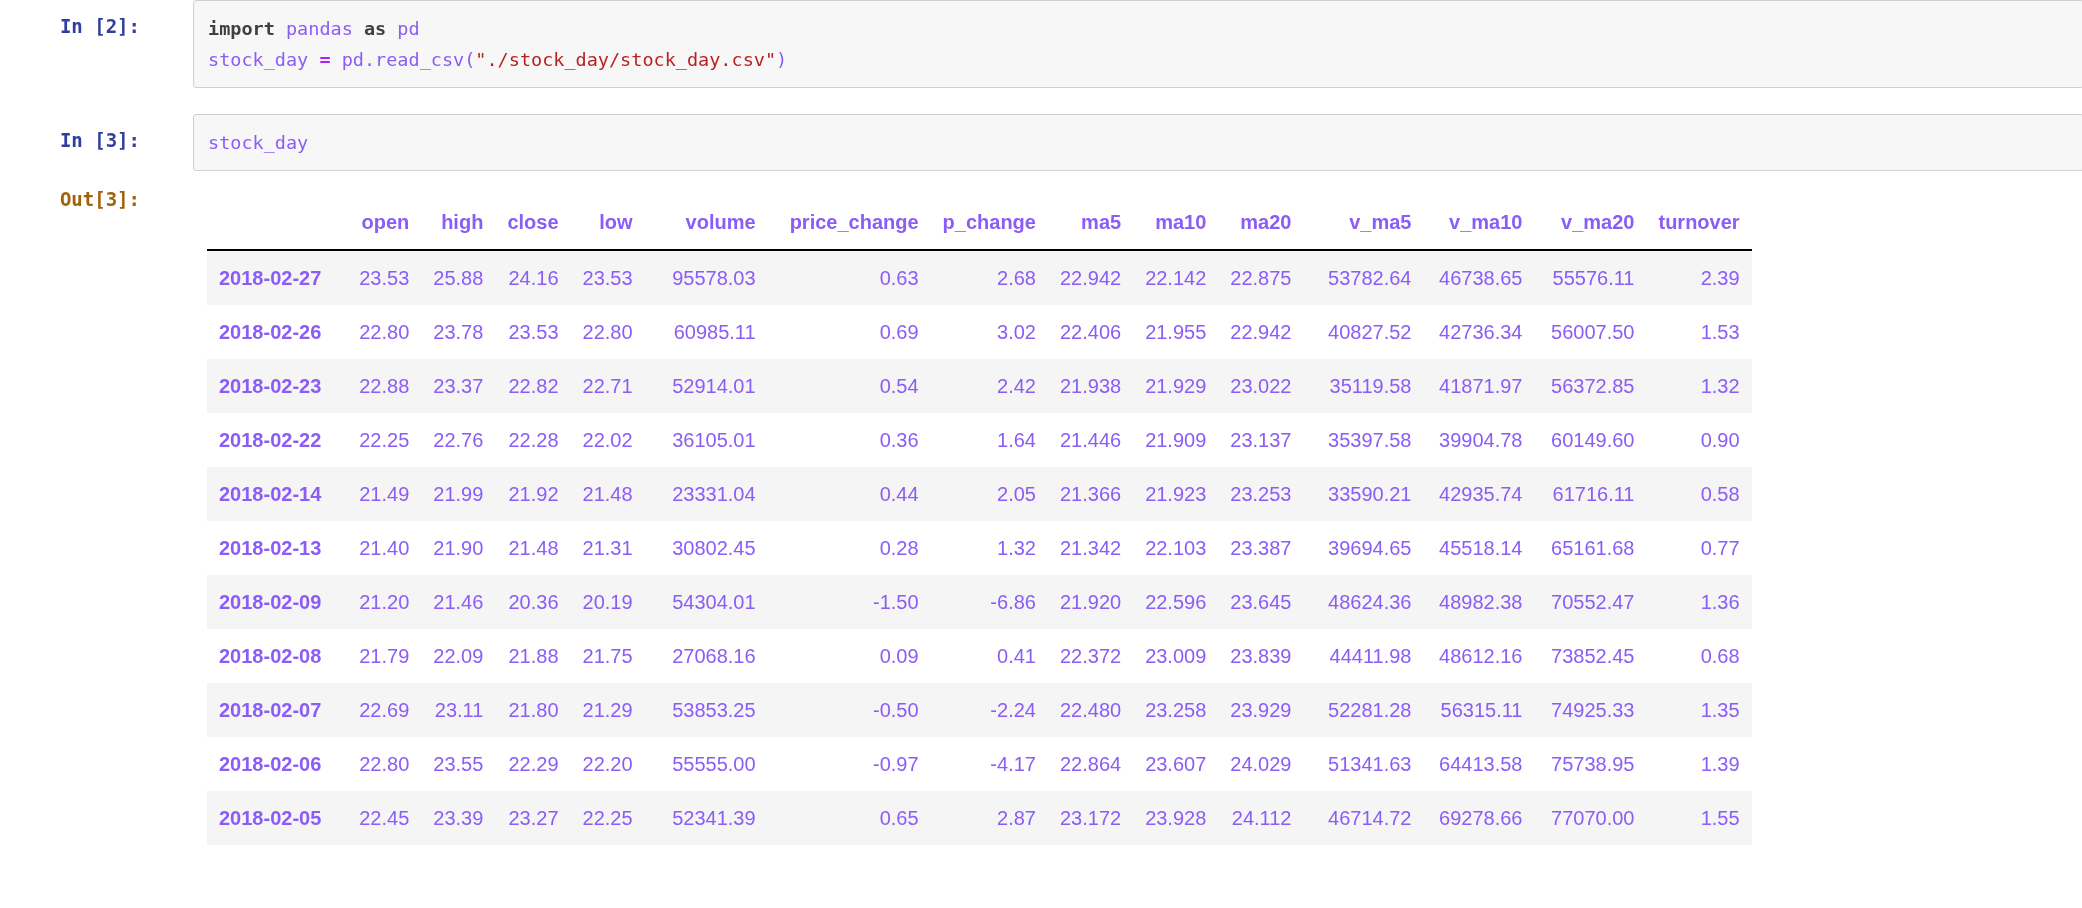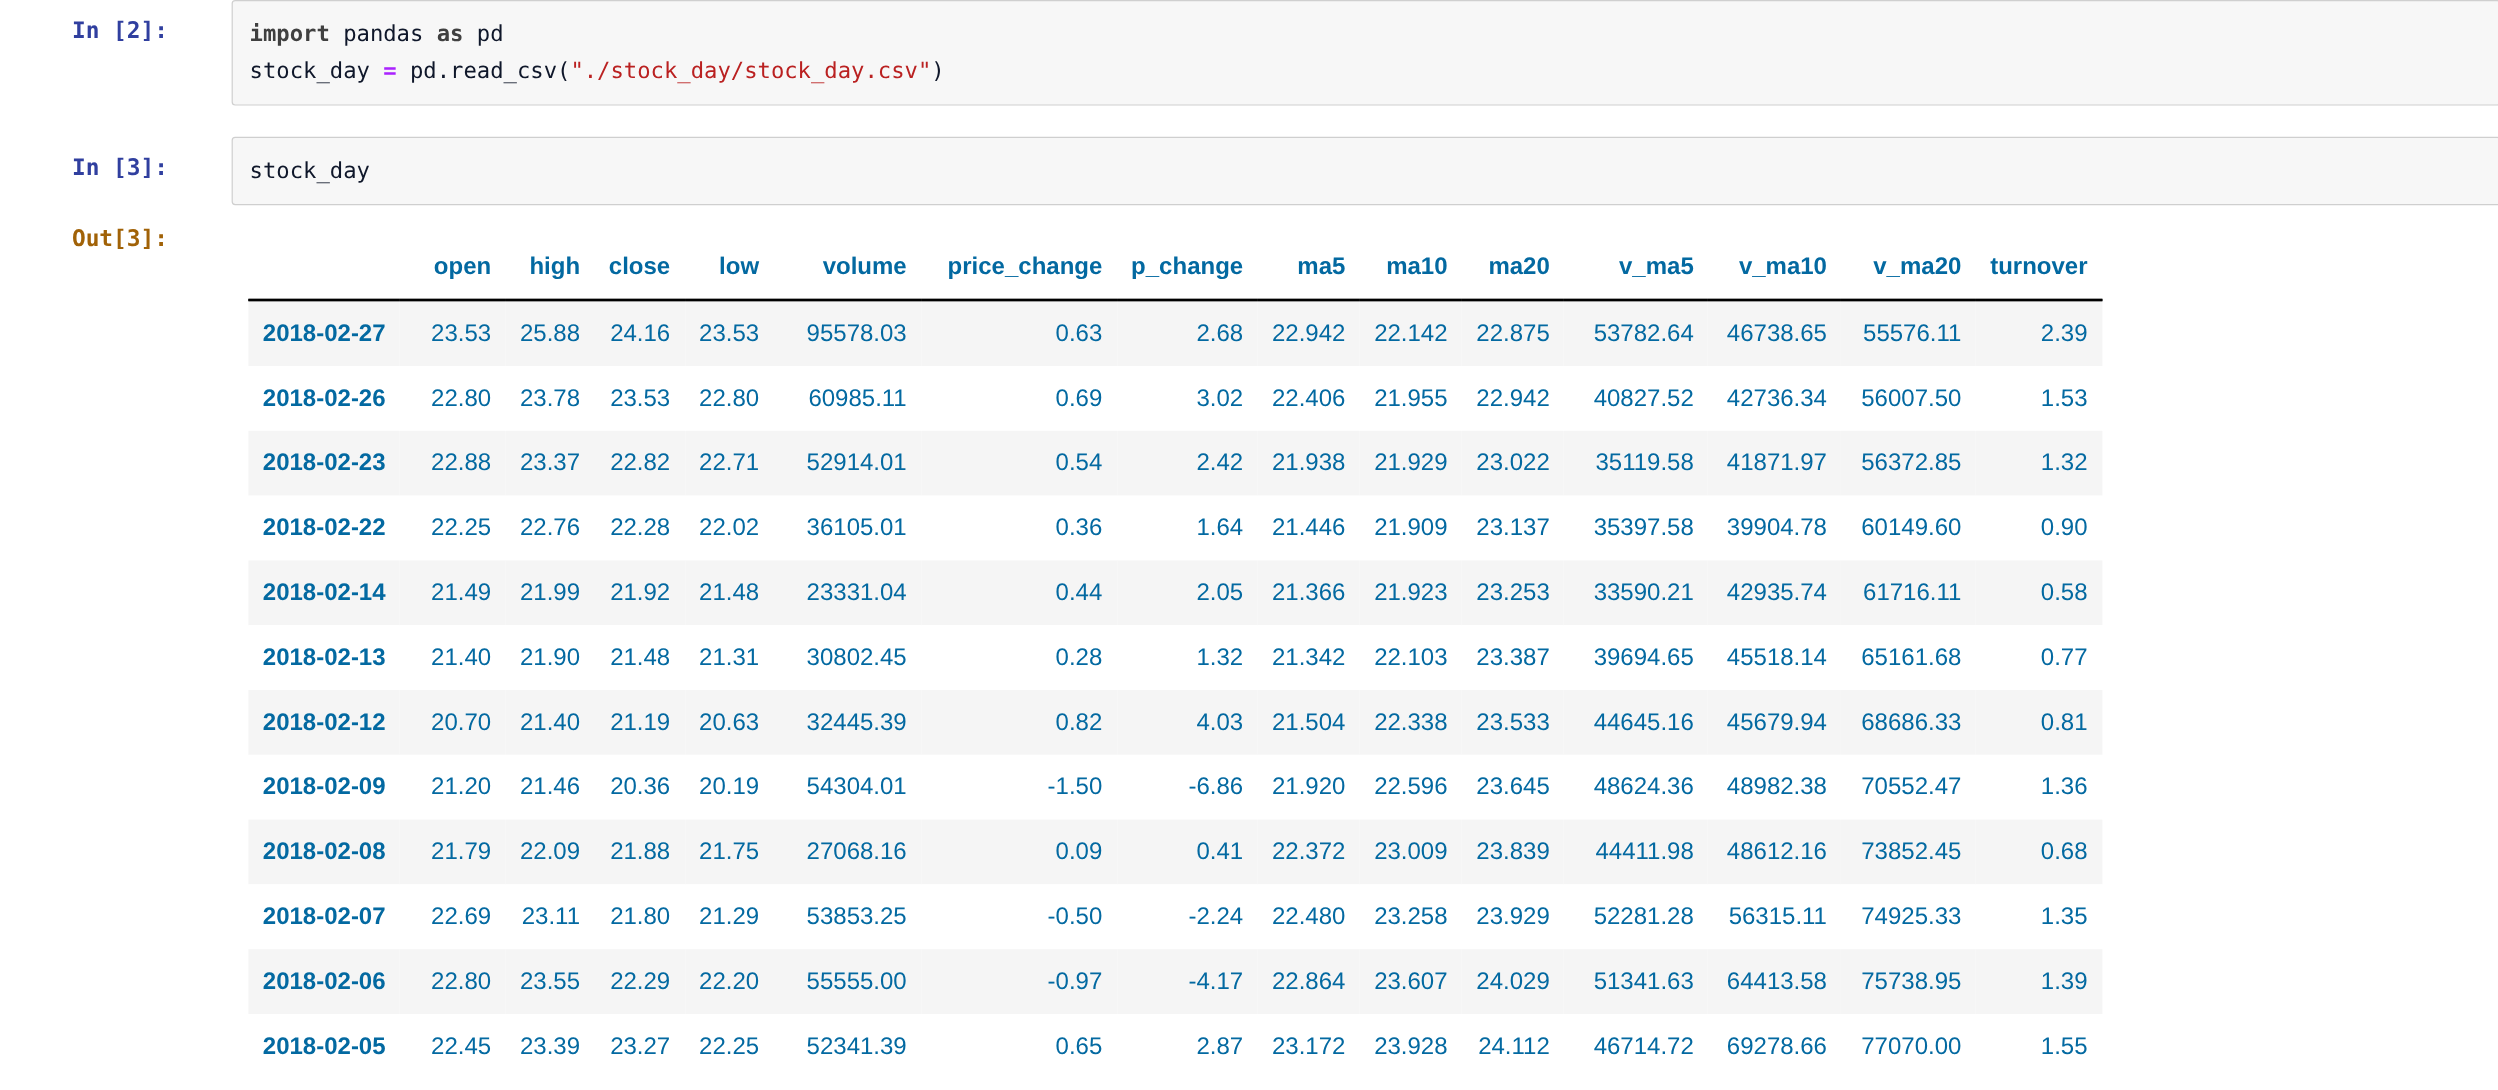--- a/index.html
+++ b/index.html
@@ -32,33 +32,33 @@
     margin-right: -2px;
   }
   .code {
     font-family: "DejaVu Sans Mono", monospace;
     font-size: 18.5px; line-height: 31px;
     color: #000; white-space: pre;
   }
   .tok-keyword  { color: #404040; font-weight: bold; }
   .tok-operator { color: #AA22FF; font-weight: bold; }
   .tok-string   { color: #BA2121; }
-  .tok-plain    { color: #0f172a; }
+  .tok-plain    { color: #8b5cf6; }
 
   .cell-gap { height: 26px; }
   .out-gap  { height: 10px; }
 
   
   .output-area { flex: 1 1 auto; padding-top: 2px; }
   table.dataframe {
     border-collapse: collapse;
     margin-left: 14px;
     margin-top: 12px;
     font-size: 20px;
-    color: #0369a1;
+    color: #8b5cf6;
   }
   table.dataframe th, table.dataframe td {
     padding: 15px 12px;
     text-align: right;
     white-space: nowrap;
     border: none;
     vertical-align: middle;
     line-height: 24px;
   }
   table.dataframe thead th {
@@ -229,37 +229,20 @@
               <td>1.32</td>
               <td>21.342</td>
               <td>22.103</td>
               <td>23.387</td>
               <td>39694.65</td>
               <td>45518.14</td>
               <td>65161.68</td>
               <td>0.77</td>
             </tr>
             <tr>
-              <th>2018-02-12</th>
-              <td>20.70</td>
-              <td>21.40</td>
-              <td>21.19</td>
-              <td>20.63</td>
-              <td>32445.39</td>
-              <td>0.82</td>
-              <td>4.03</td>
-              <td>21.504</td>
-              <td>22.338</td>
-              <td>23.533</td>
-              <td>44645.16</td>
-              <td>45679.94</td>
-              <td>68686.33</td>
-              <td>0.81</td>
-            </tr>
-            <tr>
               <th>2018-02-09</th>
               <td>21.20</td>
               <td>21.46</td>
               <td>20.36</td>
               <td>20.19</td>
               <td>54304.01</td>
               <td>-1.50</td>
               <td>-6.86</td>
               <td>21.920</td>
               <td>22.596</td>

